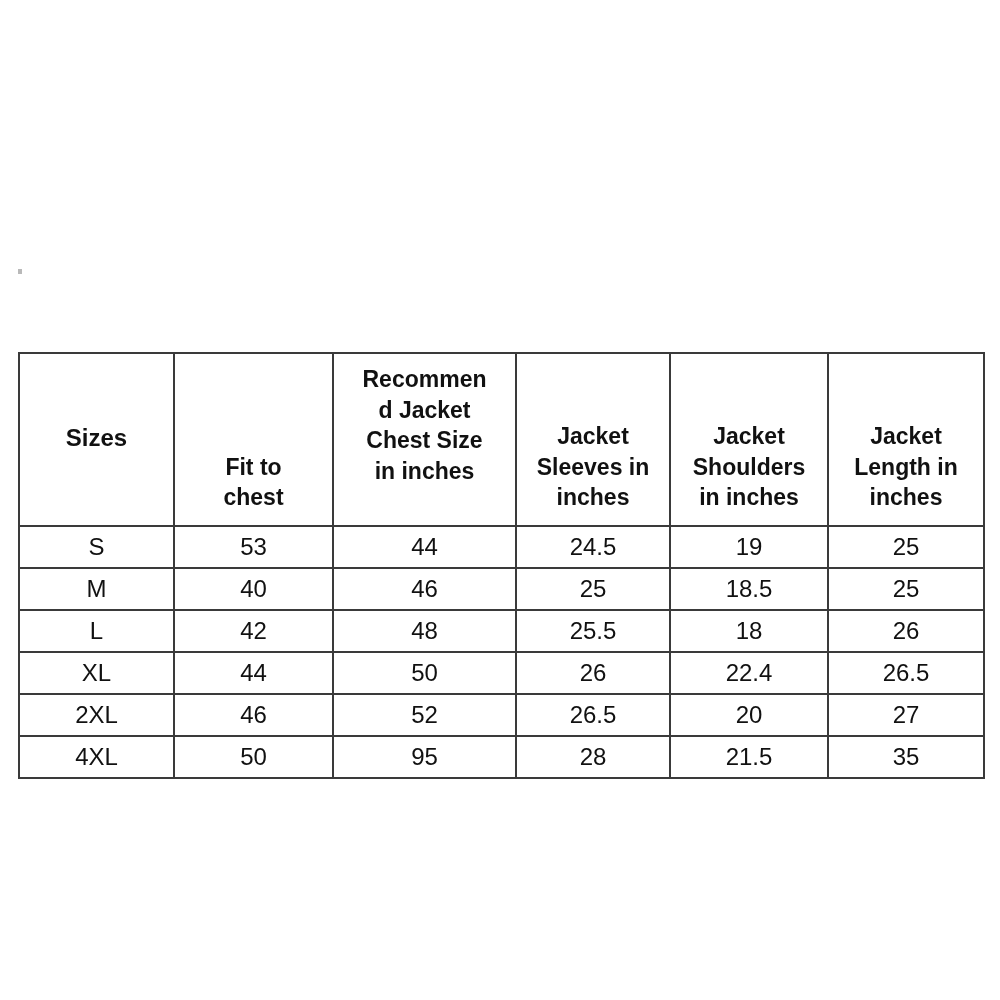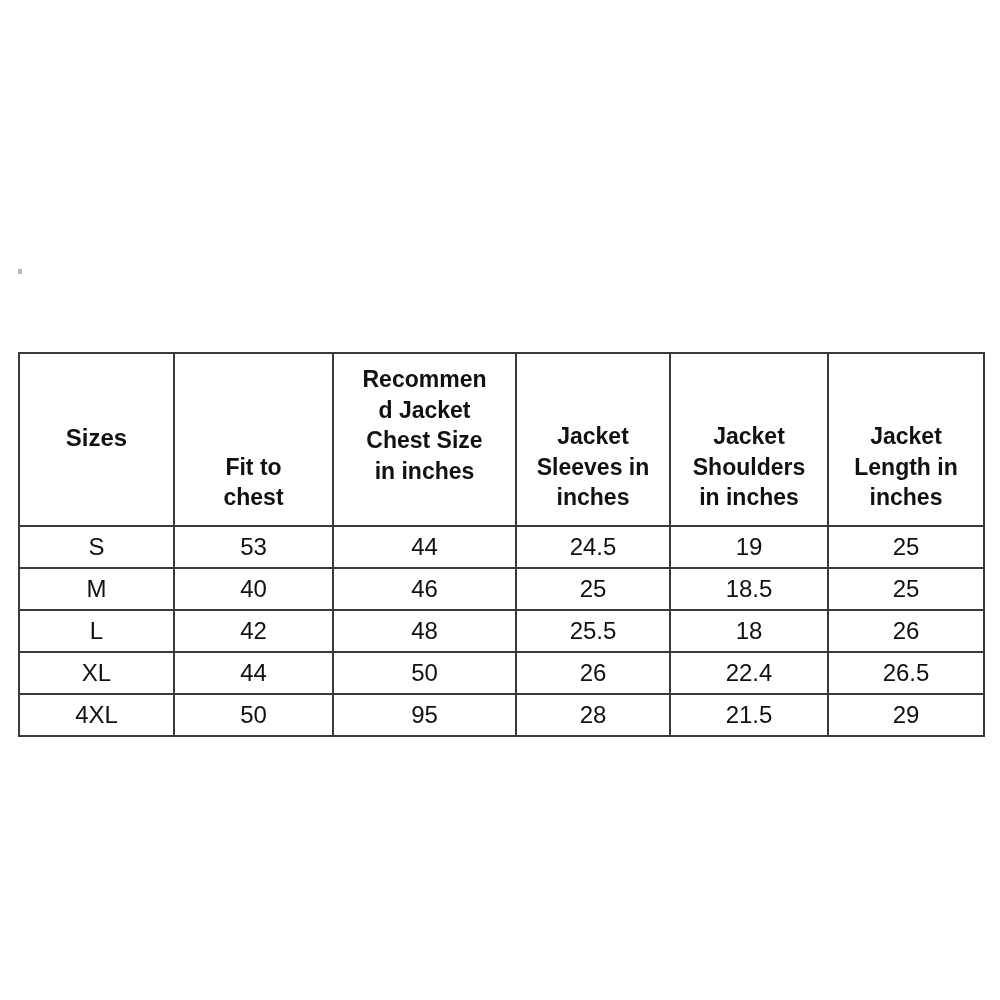--- a/index.html
+++ b/index.html
@@ -175,24 +175,32 @@
           </tr>
           <tr>
             <td>XL</td>
             <td>44</td>
             <td>50</td>
             <td>26</td>
             <td>22.4</td>
             <td>26.5</td>
           </tr>
           <tr>
+            <td>2XL</td>
+            <td>46</td>
+            <td>52</td>
+            <td>26.5</td>
+            <td>20</td>
+            <td>27</td>
+          </tr>
+          <tr>
             <td>4XL</td>
             <td>50</td>
             <td>95</td>
             <td>28</td>
             <td>21.5</td>
-            <td>29</td>
+            <td>35</td>
           </tr>
         </tbody>
     </table>
   </div>
 
 </div>
 
 </body></html>

